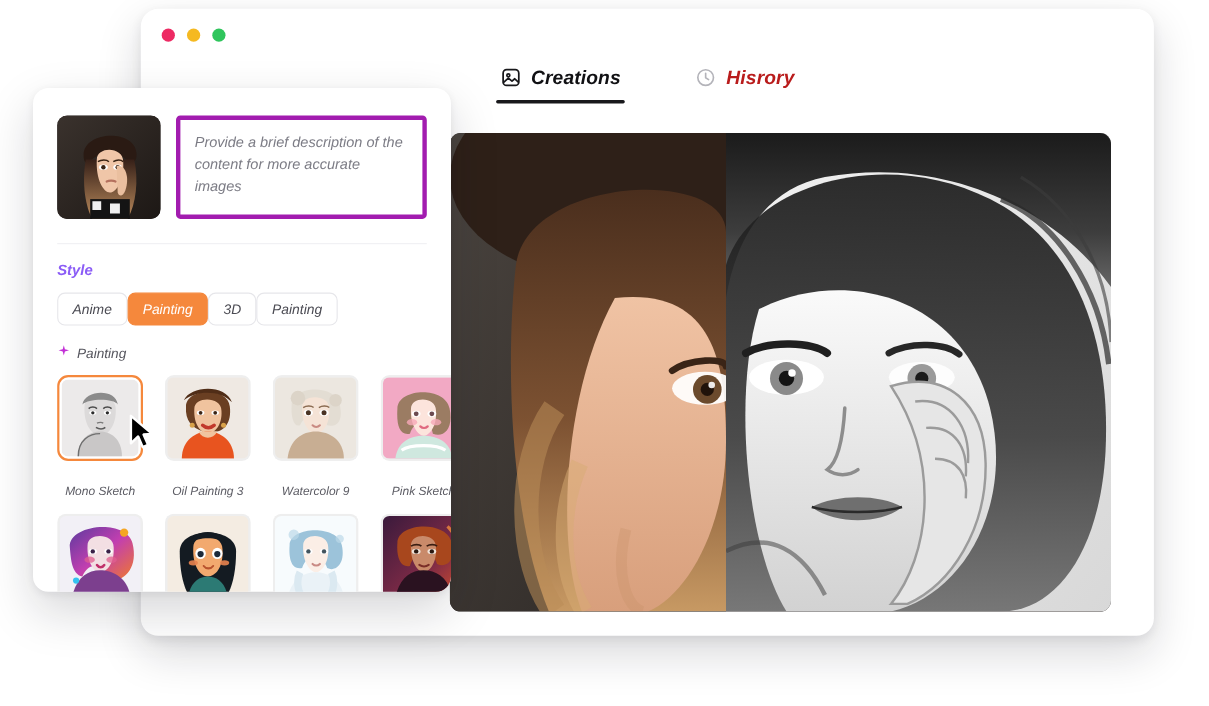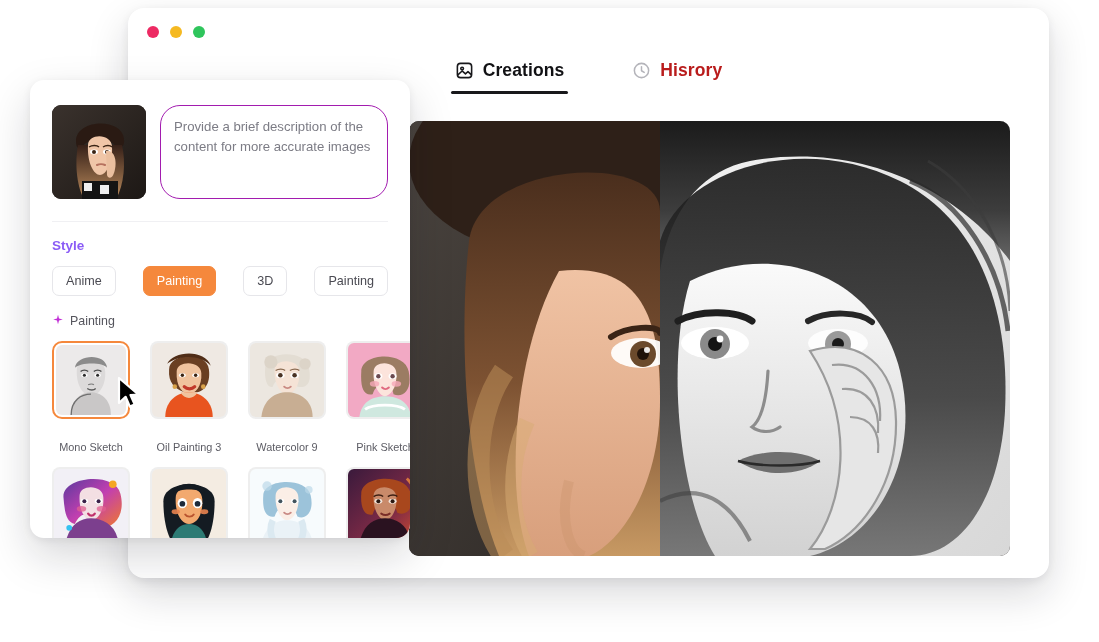--- a/index.html
+++ b/index.html
@@ -2,21 +2,21 @@
 <html><head>
 <meta charset="utf-8">
 <style>
   * { box-sizing: border-box; margin: 0; padding: 0; }
   html, body {
     width: 1099px; height: 642px;
     background: #ffffff;
     font-family: "Liberation Sans", sans-serif;
     overflow: hidden;
   }
-  #stage { position: relative; width: 1099px; height: 642px; background:#fff; }
+  #stage { position: relative; width: 1099px; height: 642px; background:#fff;font-style:italic; }
 
   
   .window {
     position: absolute; left: 128px; top: 8px;
     width: 921px; height: 570px;
     background: #ffffff; border-radius: 16px;
     box-shadow: 0 16px 40px rgba(20,20,30,.16), 0 3px 10px rgba(20,20,30,.07);
     overflow: hidden;
   }
   .titlebar { position:absolute; left:0; top:0; width:100%; height:44px; }
@@ -62,32 +62,32 @@
     overflow:hidden;
   }
 
   .prompt-row { display:flex; gap:14px; }
   .thumb {
     width:94px; height:94px; border-radius:9px; overflow:hidden; flex:0 0 auto;
     background:#2a2422;
   }
   .thumb svg, .tile svg, .half svg { display:block; width:100%; height:100%; }
   .prompt-box {
-    flex:1; height:94px; border:1px solid #a21caf; border-radius:20px;
+    flex:1; height:94px; border:4px solid #a21caf; border-radius:4px;
     padding:11px 13px; background:#fff;
   }
   .prompt-box .ph {
     font-size:13.2px; line-height:20px; color:#7C7C85;
   }
 
   .divider { margin:22px 0 0 0; height:1px; background:#F0F0F3; }
 
   .section-title { margin-top:16px; font-size:13.5px; font-weight:bold; color:#8b5cf6; }
 
-  .chips { display:flex; gap:0; margin-top:13px;justify-content:space-between; }
+  .chips { display:flex; gap:0; margin-top:13px; }
   .chip {
     border:1px solid #E6E6EA; border-radius:7px;
     padding:7px 13px; font-size:12.6px; color:#4A4A52; background:#fff;
     cursor:pointer; white-space:nowrap;
   }
   .chip.active { background:#F5883C; border-color:#F5883C; color:#fff; }
 
   .subhead { display:flex; align-items:center; gap:6px; margin-top:16px; }
   .subhead .txt { font-size:12.4px; color:#55555D; }
 

